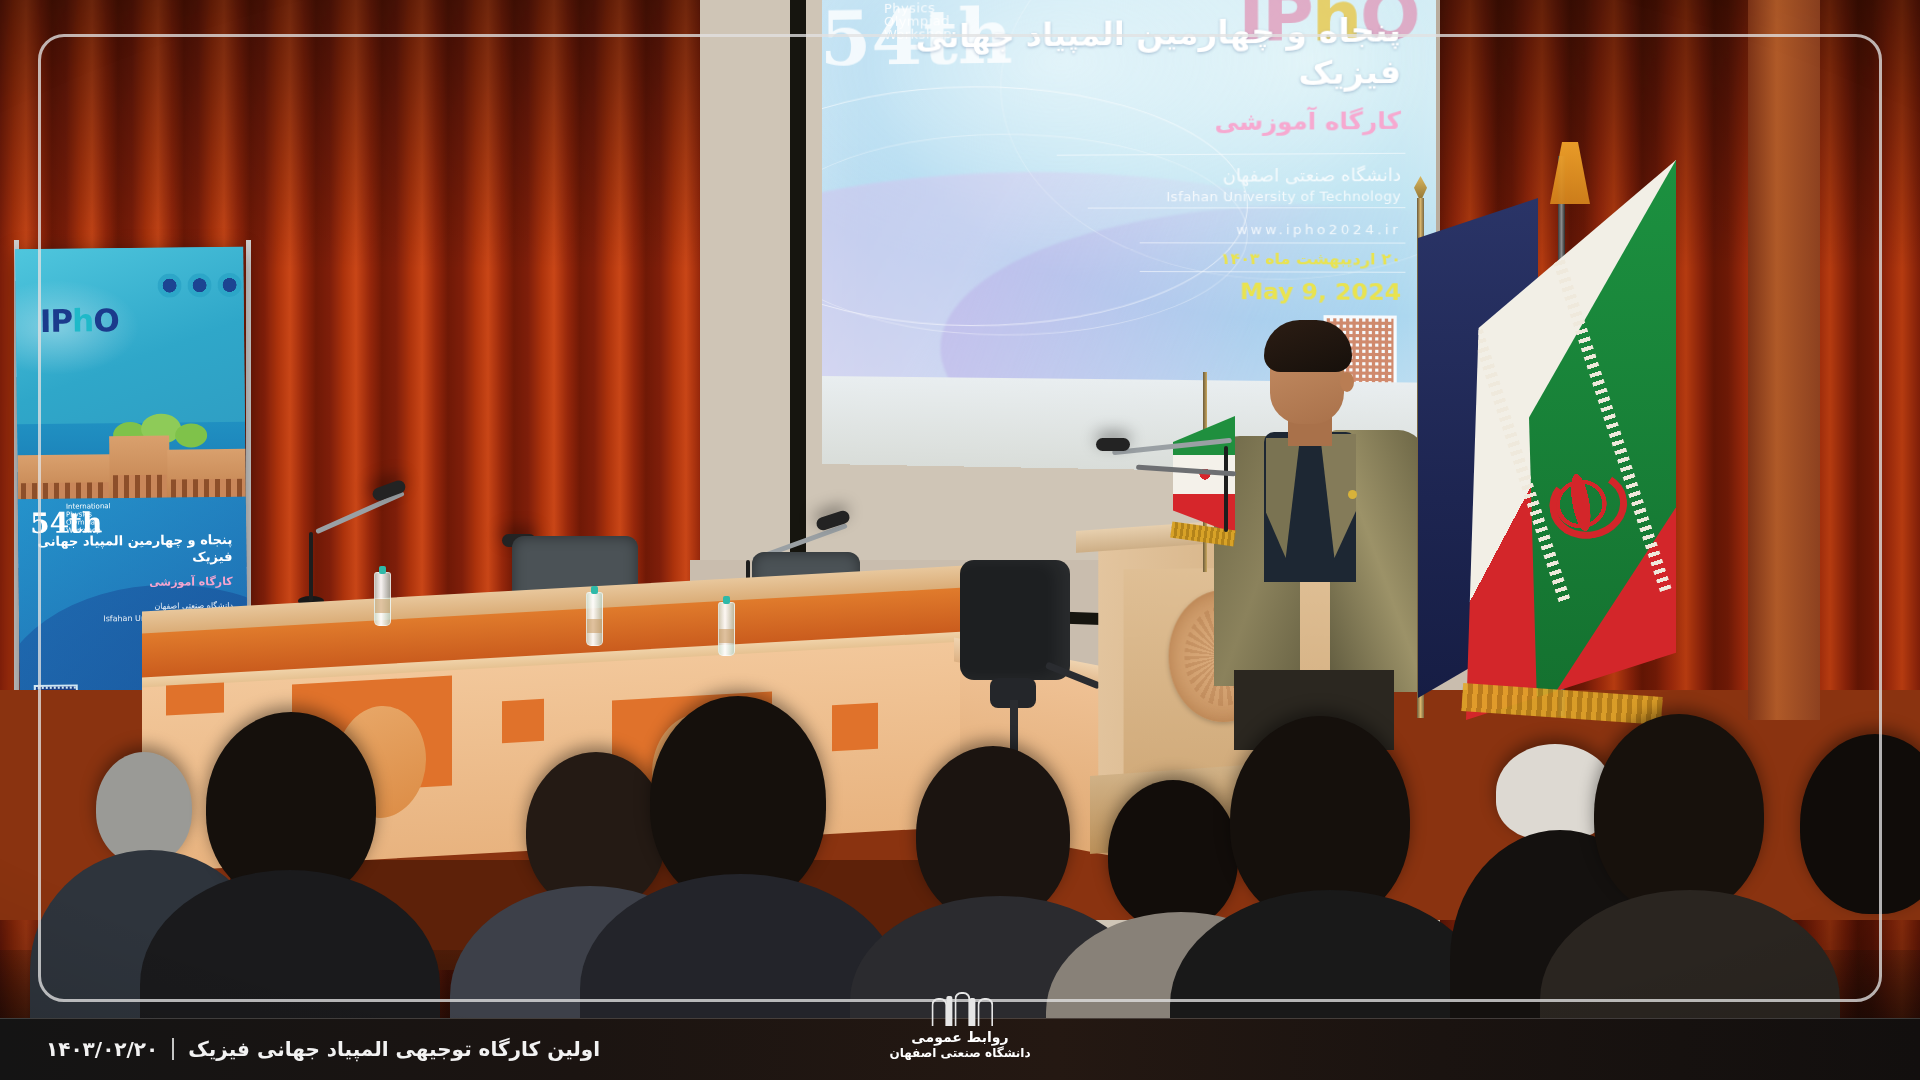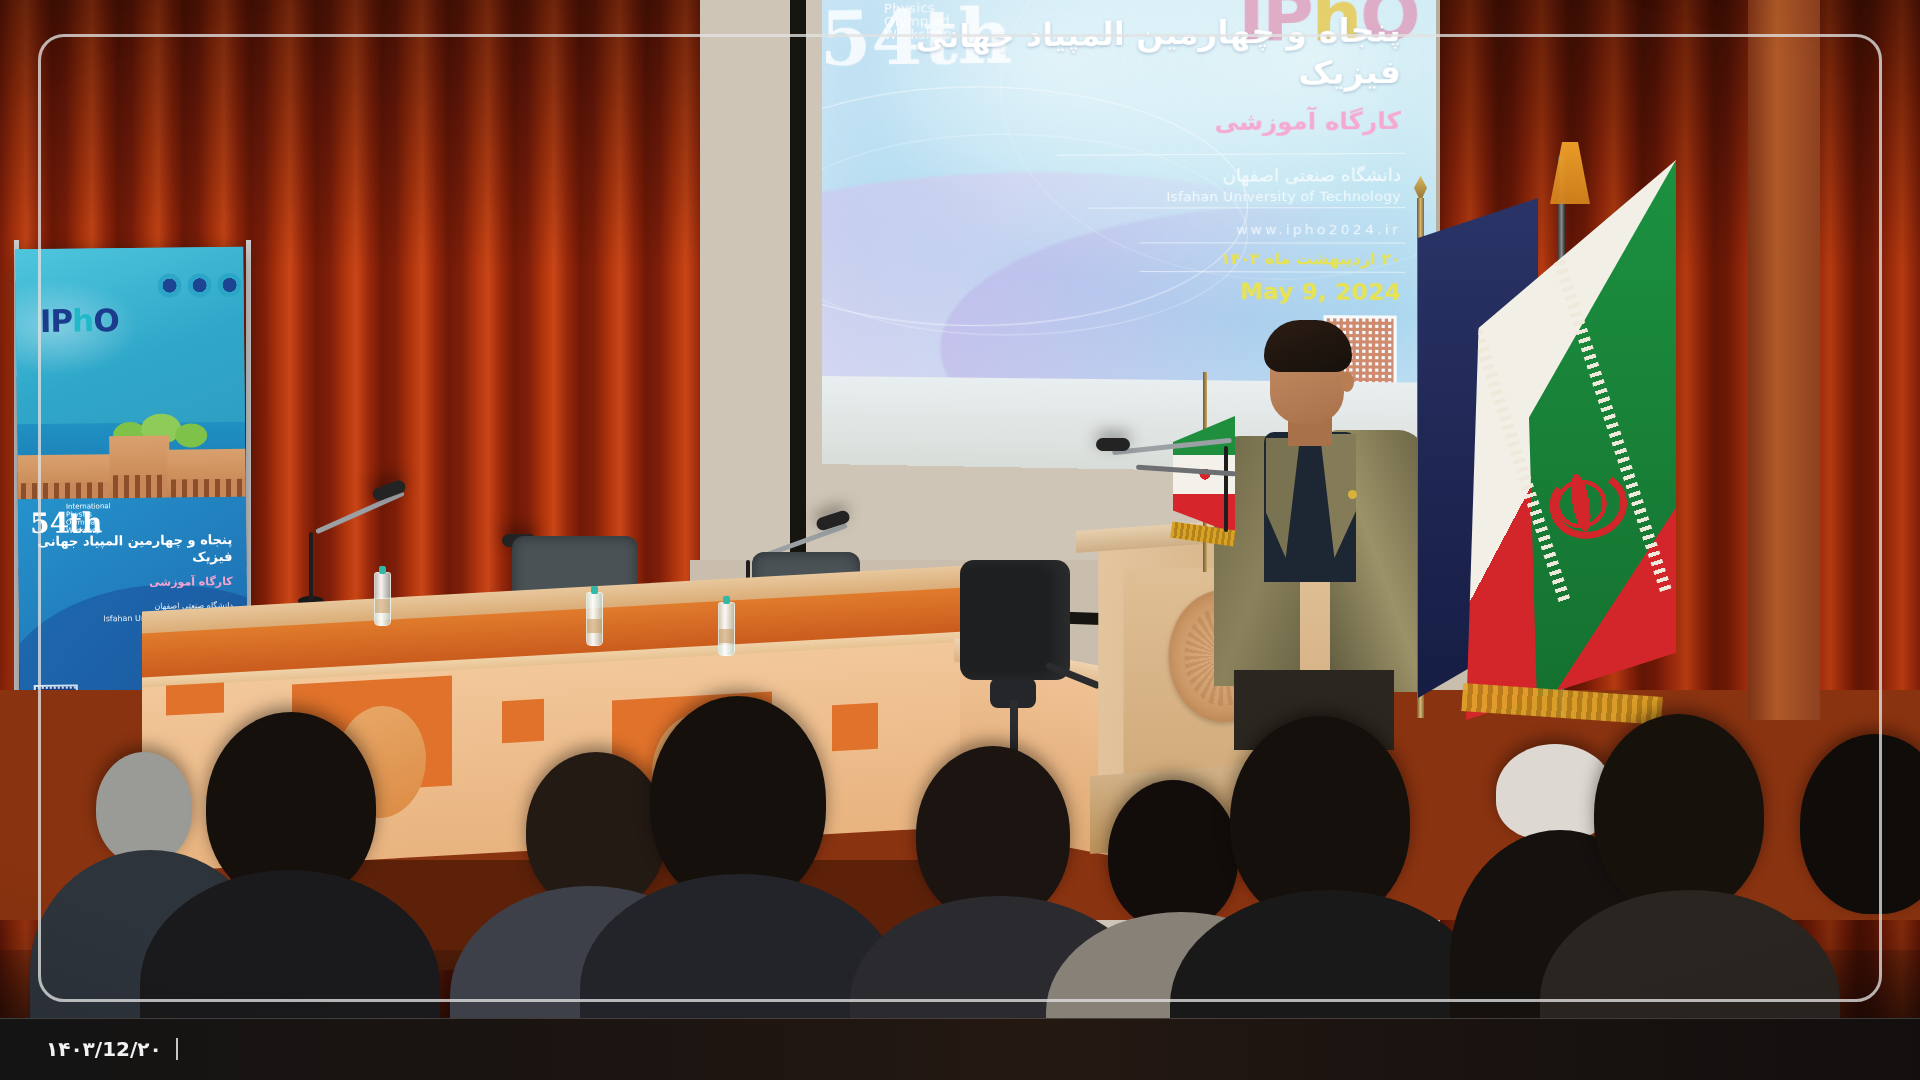--- a/index.html
+++ b/index.html
@@ -495,19 +495,31 @@
     <div class="shoulder" style="left:1540px;top:230px;width:300px;height:220px;background:#2a2520;"></div>
     <div class="head" style="left:1800px;top:74px;width:150px;height:180px;background:#100c09;"></div>
   </div>
 
   <div class="vignette"></div>
 
   <div id="frameline"></div>
 
   <div id="footer">
     <div class="f-left">
+      <span>اولین کارگاه توجیهی المپیاد جهانی فیزیک</span>
       <span class="f-sep"></span>
-      <span>۱۴۰۳/12/۲۰</span>
-    </div>
-
+      <span>۱۴۰۳/۰۲/۲۰</span>
+    </div>
+
+    <div class="f-center">
+      <div class="iut-logo">
+        <i style="left:2px;"></i>
+        <span style="left:17px;height:30px;"></span>
+        <i style="left:25px;height:32px;"></i>
+        <span style="left:40px;height:28px;"></span>
+        <i style="left:48px;"></i>
+      </div>
+      <div class="f-c1">روابط عمومی</div>
+      <div class="f-c2">دانشگاه صنعتی اصفهان</div>
+    </div>
 
   </div>
 </div>
 
 </body></html>

